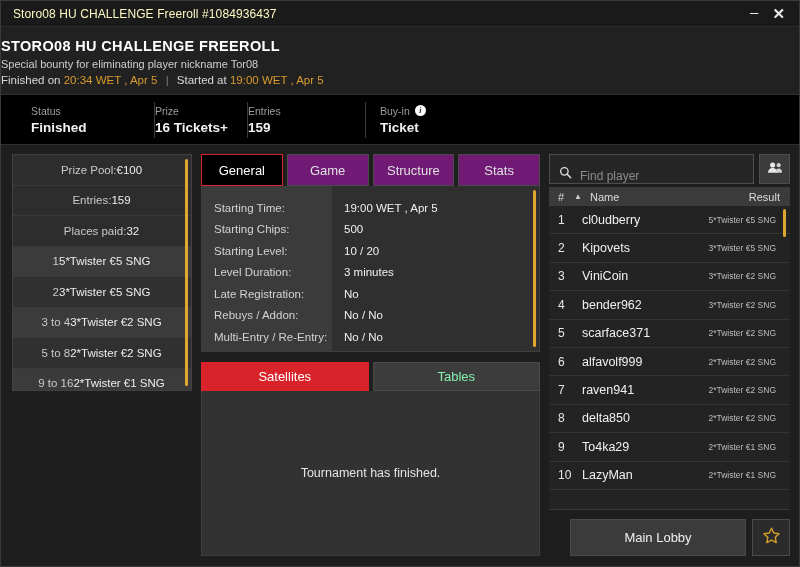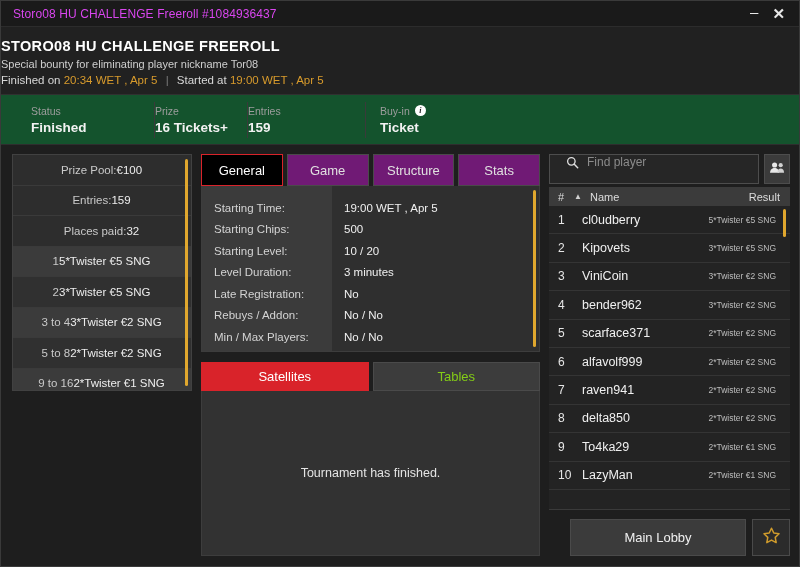--- a/index.html
+++ b/index.html
@@ -19,21 +19,21 @@
 
   
   .titlebar {
     height: 26px; flex: 0 0 26px;
     background: #1a1a1a;
     border-bottom: 1px solid #2c2c2c;
     display: flex; align-items: center;
     padding: 0 8px 0 12px;
   }
   .titlebar-text {
-    font-size: 12px; color: #d946ef;
+    font-size: 12px; color: #fef9c3;
     letter-spacing: .1px; flex: 1;
     white-space: nowrap; overflow: hidden;
   }
   .win-btns { display: flex; align-items: center; gap: 14px; padding-right: 6px; }
   .win-btn {
     color: #e8e8e8; font-size: 14px; line-height: 1;
     cursor: pointer; user-select: none;
   }
   .win-btn.min { font-size: 15px; position: relative; top: -2px; }
   .win-btn.close { font-size: 15px; font-weight: 700; }
@@ -52,21 +52,21 @@
     letter-spacing: .35px;
   }
   .tourney-sub { font-size: 11px; color: #cfcfcf; }
   .tourney-times { font-size: 11.5px; color: #d8d8d8; }
   .tourney-times .amber { color: #d89b2c; }
   .tourney-times .sep { color: #7d7d7d; padding: 0 5px; }
 
   
   .statusbar {
     flex: 0 0 50px;
-    background: #14532d;
+    background: #000000;
     display: flex; align-items: center;
     border-bottom: 1px solid #2e2e2e;
     padding-left: 30px;
   }
   .stat {
     display: flex; flex-direction: column; justify-content: center;
     gap: 3px; height: 36px; padding-right: 18px;
     border-right: 1px solid #3a3a3a;
     min-width: 0;
   }
@@ -155,37 +155,37 @@
     height: 21.5px; font-size: 11.5px;
     color: #d3d3d3; white-space: nowrap;
     display: flex; align-items: center;
   }
   .info-vals .info-line { color: #f0f0f0; }
 
   
   .sub-tabs { display: flex; gap: 4px; flex: 0 0 29px; margin-top: 10px; }
   .sub-tab {
     flex: 1; display: flex; align-items: center; justify-content: center;
-    background: #3c3c3c; color: #84cc16; font-size: 13px;
+    background: #3c3c3c; color: #86efac; font-size: 13px;
     cursor: pointer; border: 1px solid #4a4a4a;
   }
   .sub-tab.active { background: #d9232a; color: #ffffff; border-color: #d9232a; }
   .sub-panel {
     flex: 1; min-height: 0;
     background: #323232; border: 1px solid #3d3d3d; border-top: none;
     display: flex; align-items: center; justify-content: center;
   }
   .sub-msg { font-size: 12.5px; color: #e4e4e4; }
 
   
   .search-row { display: flex; gap: 5px; flex: 0 0 30px; }
   .search-box {
-    flex: 1; display: flex; align-items: flex-start; gap: 8px;
+    flex: 1; display: flex; align-items: flex-end; gap: 8px;
     background: #262626; border: 1px solid #4d4d4d;
-    padding: 0 16px; cursor: text;
+    padding: 0 9px; cursor: text;
   }
   .search-box input {
     flex: 1; background: transparent; border: none; outline: none;
     color: #e2e2e2; font-size: 12px;
     font-family: "Liberation Sans", sans-serif;
   }
   .search-box input::placeholder { color: #8b8b8b; }
   .people-btn {
     width: 31px; background: #3b3b3b; border: 1px solid #4d4d4d;
     display: flex; align-items: center; justify-content: center;
@@ -328,20 +328,21 @@
       </div>
 
       <div class="info-panel">
         <div class="info-keys">
           <div class="info-line">Starting Time:</div>
           <div class="info-line">Starting Chips:</div>
           <div class="info-line">Starting Level:</div>
           <div class="info-line">Level Duration:</div>
           <div class="info-line">Late Registration:</div>
           <div class="info-line">Rebuys / Addon:</div>
+          <div class="info-line">Multi-Entry / Re-Entry:</div>
           <div class="info-line">Min / Max Players:</div>
 
         </div>
         <div class="info-vals">
           <div class="info-line">19:00 WET , Apr 5</div>
           <div class="info-line">500</div>
           <div class="info-line">10 / 20</div>
           <div class="info-line">3 minutes</div>
           <div class="info-line">No</div>
           <div class="info-line">No / No</div>

